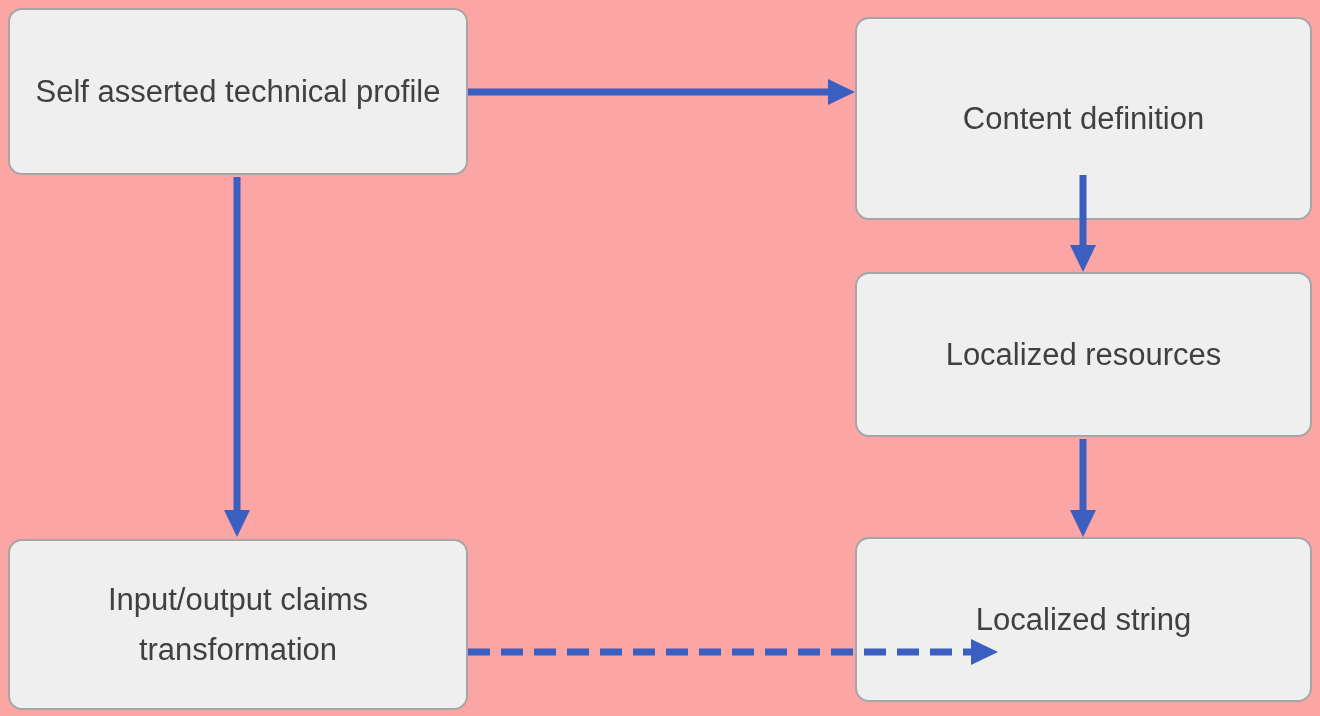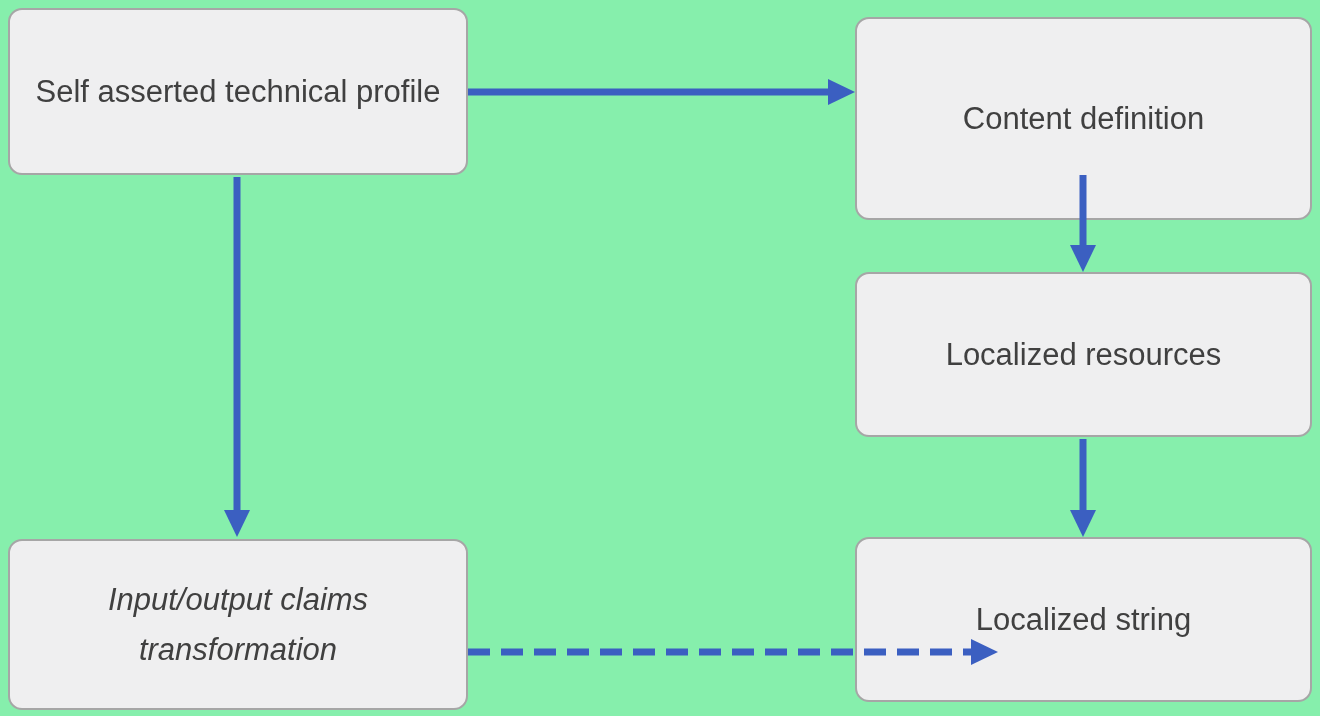--- a/index.html
+++ b/index.html
@@ -5,21 +5,21 @@
   html, body {
     margin: 0;
     padding: 0;
     background: #ffffff;
     font-family: "Liberation Sans", "DejaVu Sans", sans-serif;
   }
   .canvas {
     position: relative;
     width: 1320px;
     height: 716px;
-    background: #86efac;
+    background: #fca5a5;
     overflow: hidden;
   }
   .node {
     position: absolute;
     box-sizing: border-box;
     background: #efeff0;
     border: 2px solid #a6a6a6;
     border-radius: 14px;
     color: #404040;
     font-size: 31px;
@@ -31,21 +31,21 @@
     text-align: center;
     padding: 0 18px;
   }
   .node .sub {
     font-weight: bold;
   }
   #node-self-asserted       { left: 8px;   top: 8px;   width: 460px; height: 167px; }
   #node-content-definition  { left: 855px; top: 17px;   width: 457px; height: 203px; }
   #node-localized-resources { left: 855px; top: 272px; width: 457px; height: 165px; text-align: center; }
   #node-localized-string    { left: 855px; top: 537px; width: 457px; height: 165px; }
-  #node-claims-transform    { left: 8px;   top: 539px; width: 460px; height: 171px; font-style: italic; }
+  #node-claims-transform    { left: 8px;   top: 539px; width: 460px; height: 171px; }
   .arrow-layer {
     position: absolute;
     left: 0; top: 0;
     width: 1320px;
     height: 716px;
     pointer-events: none;
   }
 </style>
 </head>
 <body>

